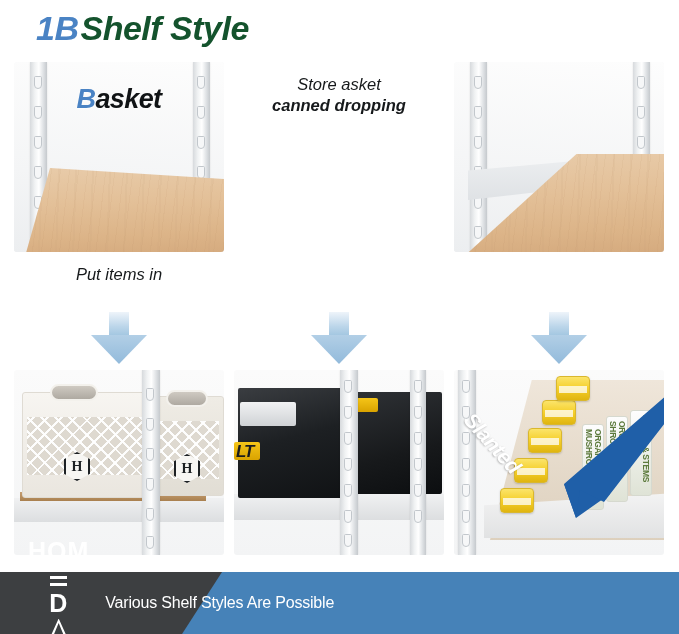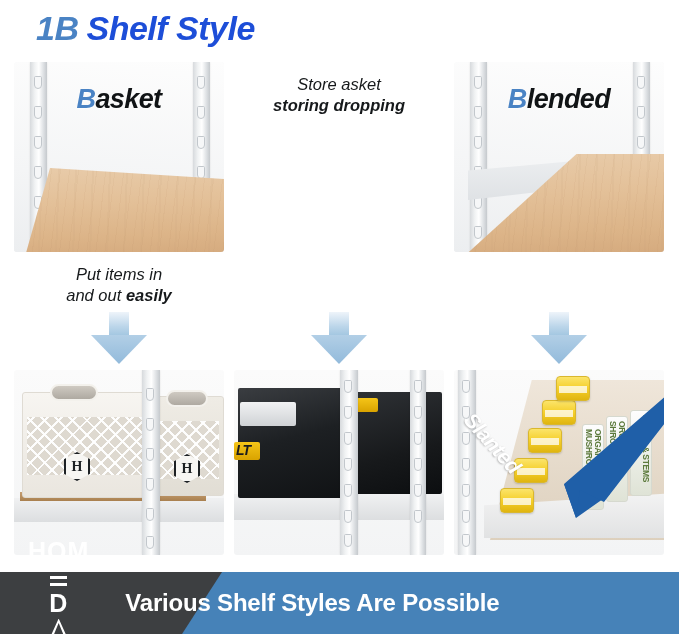--- a/index.html
+++ b/index.html
@@ -14,21 +14,21 @@
   
   .header {
     position: absolute; left: 0; top: 0; width: 679px; height: 56px;
     display: flex; align-items: center; padding-left: 36px;
   }
   .title {
     font-size: 34px; font-weight: bold; font-style: italic;
     letter-spacing: -0.5px; color: #15191c; white-space: nowrap;
   }
   .title .accent { color: #4a83c4; }
-  .title .rest { color: #1d4ed8; margin-left: 8px; }
+  .title .rest { color: #14532d; margin-left: 2px; }
 
   
   .grid {
     position: absolute; left: 14px; top: 62px; width: 651px;
   }
   .row { display: flex; gap: 10px; }
   .col { width: 210px; }
 
   
   .shelfcard {
@@ -183,21 +183,21 @@
   .traywhite {
     position: absolute; left: 6px; top: 32px; width: 56px; height: 24px;
     background: linear-gradient(180deg,#f1f2f3 0%,#cfd2d5 100%); border-radius: 2px;
   }
   .latch {
     position: absolute; background: linear-gradient(180deg,#f5c518 0%,#d9a300 100%); border-radius: 2px;
   }
   .latch.y1 { left: 0px; top: 72px; width: 26px; height: 18px; }
   .latch.y2 { left: 122px; top: 28px; width: 22px; height: 14px; }
   .dwtext {
-    position: absolute; left: 2px; top: 72px; font-size: 14px; font-weight: bold;
+    position: absolute; left: 2px; top: 72px; font-size: 17px; font-weight: bold;
     color: #1a1c1e; font-style: italic; letter-spacing: -1px;
   }
 
   
   .slantbin {
     position: absolute; left: 36px; top: 10px; width: 174px; height: 160px;
     background: linear-gradient(180deg,#efe6da 0%,#ddd0bd 100%);
     clip-path: polygon(24% 0%, 100% 0%, 100% 100%, 0% 100%);
   }
   .binfloor {
@@ -254,22 +254,22 @@
   .logo .glyphE {
     display: inline-flex; flex-direction: column; justify-content: center; gap: 4px;
     width: 17px; height: 21px; margin: 0 2px;
   }
   .logo .glyphE i { display: block; height: 3px; background: #fff; }
   .logo .glyphA {
     width: 19px; height: 21px; background: #fff; margin: 0 2px;
     clip-path: polygon(50% 0%, 100% 100%, 86% 100%, 50% 22%, 14% 100%, 0% 100%);
   }
   .footer .tagline {
-    position: relative; z-index: 3; margin-left: 36px;
-    color: #ffffff; font-size: 24px; font-weight: bold; letter-spacing: -0.2px;
+    position: relative; z-index: 3; margin-left: 16px;
+    color: #ffffff; font-size: 16px; font-weight: normal; letter-spacing: -0.2px;
   }
 </style>
 </head>
 <body>
 
 <div class="page">
 
   <div class="header">
     <div class="title">
       <span class="accent">1B</span><span class="rest">Shelf Style</span>
@@ -298,28 +298,27 @@
           </div>
           <div class="board basic">
               <div class="grain"></div>
             </div>
           <div class="brandlabel">
             <span class="b">B</span><span class="t">asket</span>
           </div>
         </div>
         <div class="caption">
           <div>Put items in</div>
-          <div><span>and out </span><span class="l2">easily</span></div>
         </div>
       </div>
 
       <div class="col">
         <div class="caption">
           <div>Store asket</div>
-          <div><span></span><span class="l2">storing dropping</span></div>
+          <div><span></span><span class="l2">canned dropping</span></div>
         </div>
       </div>
 
       <div class="col">
         <div class="shelfcard">
           <div class="wall"></div>
           <div class="post left">
             <div class="slot" style="top:14px"></div>
               <div class="slot" style="top:44px"></div>
             <div class="slot" style="top:74px"></div>
@@ -329,23 +328,20 @@
           </div>
           <div class="post right">
             <div class="slot" style="top:14px"></div>
               <div class="slot" style="top:44px"></div>
             <div class="slot" style="top:74px"></div>
           </div>
           <div class="blendwall"></div>
           <div class="board blended">
               <div class="grain"></div>
             </div>
-          <div class="brandlabel">
-            <span class="b">B</span><span class="t">lended</span>
-          </div>
         </div>
         <div class="caption">
         </div>
       </div>
 
     </div>
   </div>
 
   <div class="arrows">
     <div class="arrow a1">

